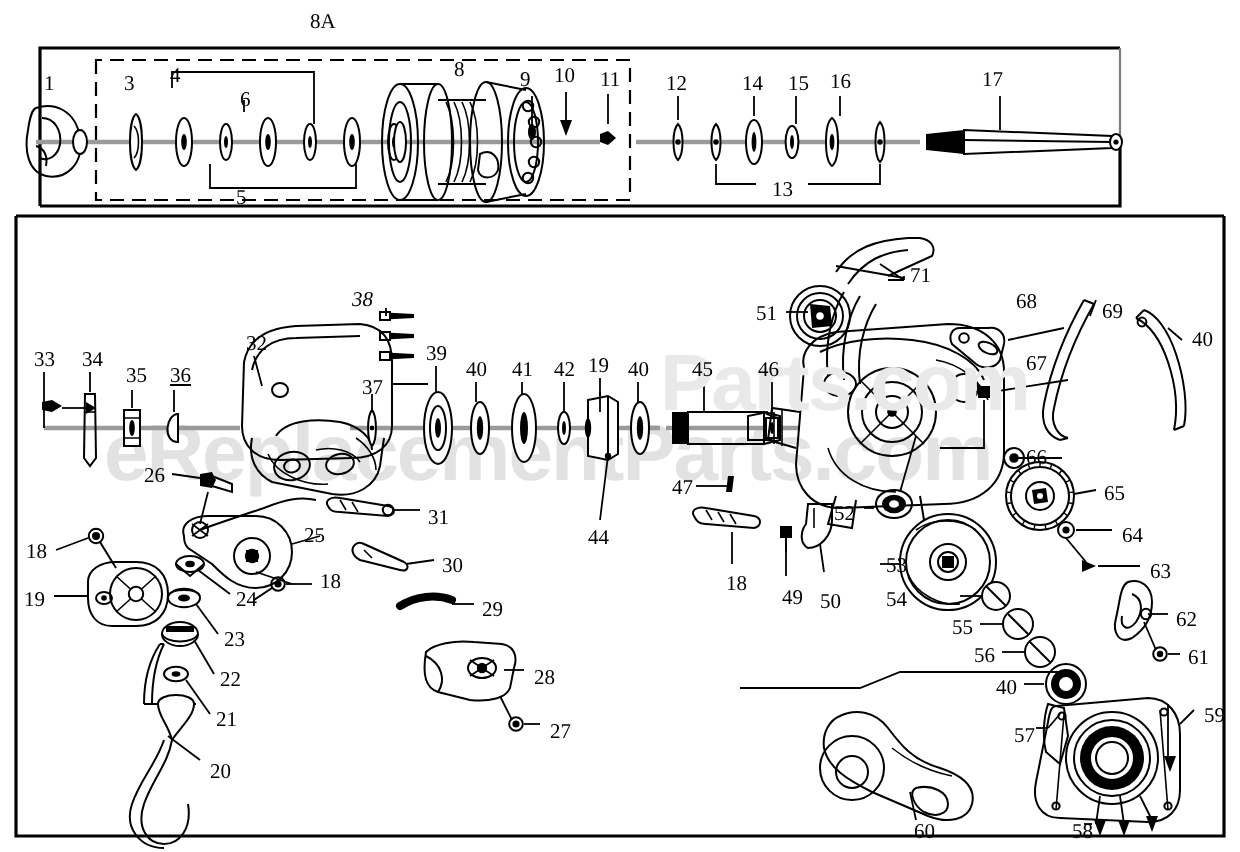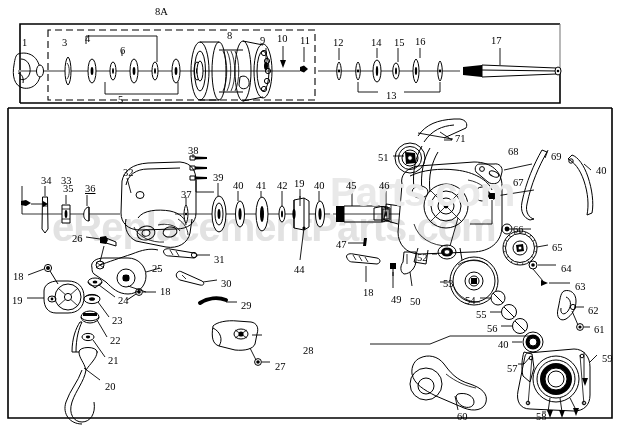--- a/index.html
+++ b/index.html
@@ -640,43 +640,43 @@
       <div class="lbl" style="left: 227px; top: 31px;">8</div>
       <div class="lbl" style="left: 260px; top: 36px;">9</div>
       <div class="lbl" style="left: 277px; top: 34px;">10</div>
       <div class="lbl" style="left: 300px; top: 36px;">11</div>
       <div class="lbl" style="left: 333px; top: 38px;">12</div>
       <div class="lbl" style="left: 371px; top: 38px;">14</div>
       <div class="lbl" style="left: 394px; top: 38px;">15</div>
       <div class="lbl" style="left: 415px; top: 37px;">16</div>
       <div class="lbl" style="left: 386px; top: 91px;">13</div>
       <div class="lbl" style="left: 491px; top: 36px;">17</div>
-      <div class="lbl" style="left: 17px; top: 176px; margin-left: 44px;">33</div>
+      <div class="lbl" style="left: 17px; top: 176px;">33</div>
       <div class="lbl" style="left: 41px; top: 176px;">34</div>
       <div class="lbl" style="left: 63px; top: 184px;">35</div>
       <div class="lbl" style="left: 85px; top: 184px; text-decoration: underline;">36</div>
       <div class="lbl" style="left: 123px; top: 168px;">32</div>
       <div class="lbl" style="left: 181px; top: 190px;">37</div>
-      <div class="lbl" style="left: 188px; top: 146px;">38</div>
+      <div class="lbl" style="left: 176px; top: 146px; font-style: italic;">38</div>
       <div class="lbl" style="left: 213px; top: 173px;">39</div>
       <div class="lbl" style="left: 233px; top: 181px;">40</div>
       <div class="lbl" style="left: 256px; top: 181px;">41</div>
       <div class="lbl" style="left: 277px; top: 181px;">42</div>
       <div class="lbl" style="left: 294px; top: 179px;">19</div>
       <div class="lbl" style="left: 314px; top: 181px;">40</div>
       <div class="lbl" style="left: 294px; top: 265px;">44</div>
       <div class="lbl" style="left: 346px; top: 181px;">45</div>
       <div class="lbl" style="left: 379px; top: 181px;">46</div>
       <div class="lbl" style="left: 336px; top: 240px;">47</div>
       <div class="lbl" style="left: 72px; top: 234px;">26</div>
       <div class="lbl" style="left: 152px; top: 264px;">25</div>
       <div class="lbl" style="left: 214px; top: 255px;">31</div>
       <div class="lbl" style="left: 221px; top: 279px;">30</div>
       <div class="lbl" style="left: 241px; top: 301px;">29</div>
-      <div class="lbl" style="left: 267px; top: 346px; margin-left: 36px;">28</div>
+      <div class="lbl" style="left: 267px; top: 335px;">28</div>
       <div class="lbl" style="left: 275px; top: 362px;">27</div>
       <div class="lbl" style="left: 13px; top: 272px;">18</div>
       <div class="lbl" style="left: 12px; top: 296px;">19</div>
       <div class="lbl" style="left: 160px; top: 287px;">18</div>
       <div class="lbl" style="left: 118px; top: 296px;">24</div>
       <div class="lbl" style="left: 112px; top: 316px;">23</div>
       <div class="lbl" style="left: 110px; top: 336px;">22</div>
       <div class="lbl" style="left: 108px; top: 356px;">21</div>
       <div class="lbl" style="left: 105px; top: 382px;">20</div>
       <div class="lbl" style="left: 378px; top: 153px;">51</div>
@@ -684,21 +684,21 @@
       <div class="lbl" style="left: 508px; top: 147px; text-align: right;">68</div>
       <div class="lbl" style="left: 513px; top: 178px;">67</div>
       <div class="lbl" style="left: 551px; top: 152px;">69</div>
       <div class="lbl" style="left: 596px; top: 166px;">40</div>
       <div class="lbl" style="left: 513px; top: 225px;">66</div>
       <div class="lbl" style="left: 552px; top: 243px;">65</div>
       <div class="lbl" style="left: 561px; top: 264px;">64</div>
       <div class="lbl" style="left: 575px; top: 282px;">63</div>
       <div class="lbl" style="left: 417px; top: 253px;">52</div>
       <div class="lbl" style="left: 425px; top: 279px; margin-left: 18px;">53</div>
-      <div class="lbl" style="left: 465px; top: 296px;">54</div>
+      <div class="lbl" style="left: 443px; top: 296px;">54</div>
       <div class="lbl" style="left: 476px; top: 310px;">55</div>
       <div class="lbl" style="left: 487px; top: 324px;">56</div>
       <div class="lbl" style="left: 498px; top: 340px;">40</div>
       <div class="lbl" style="left: 588px; top: 306px;">62</div>
       <div class="lbl" style="left: 594px; top: 325px; text-align: center;">61</div>
       <div class="lbl" style="left: 507px; top: 364px;">57</div>
       <div class="lbl" style="left: 536px; top: 412px;">58</div>
       <div class="lbl" style="left: 602px; top: 354px;">59</div>
       <div class="lbl" style="left: 457px; top: 412px;">60</div>
       <div class="lbl" style="left: 363px; top: 288px;">18</div>

